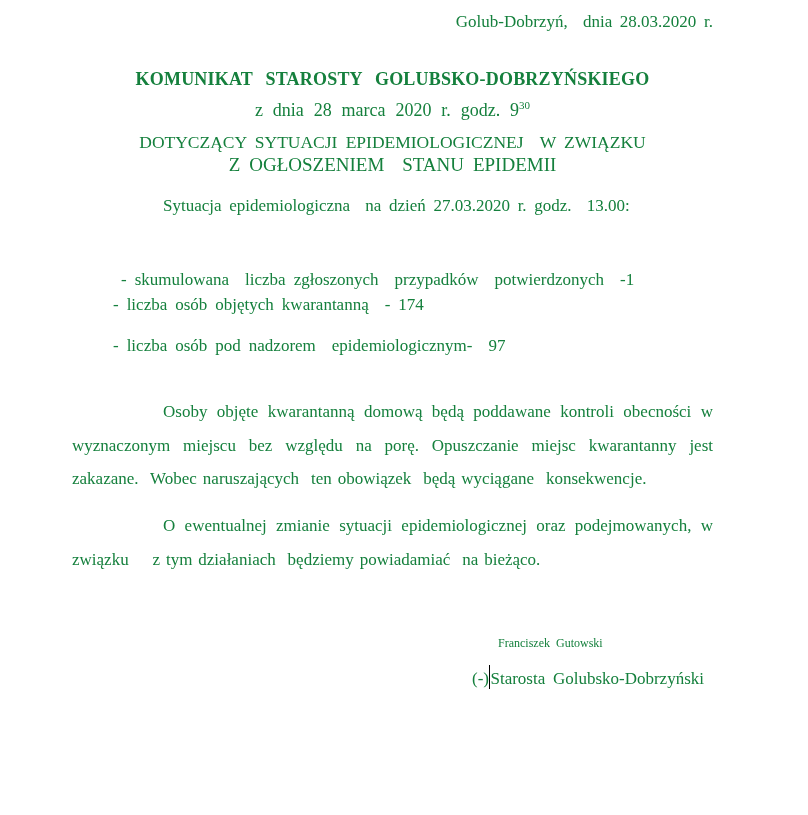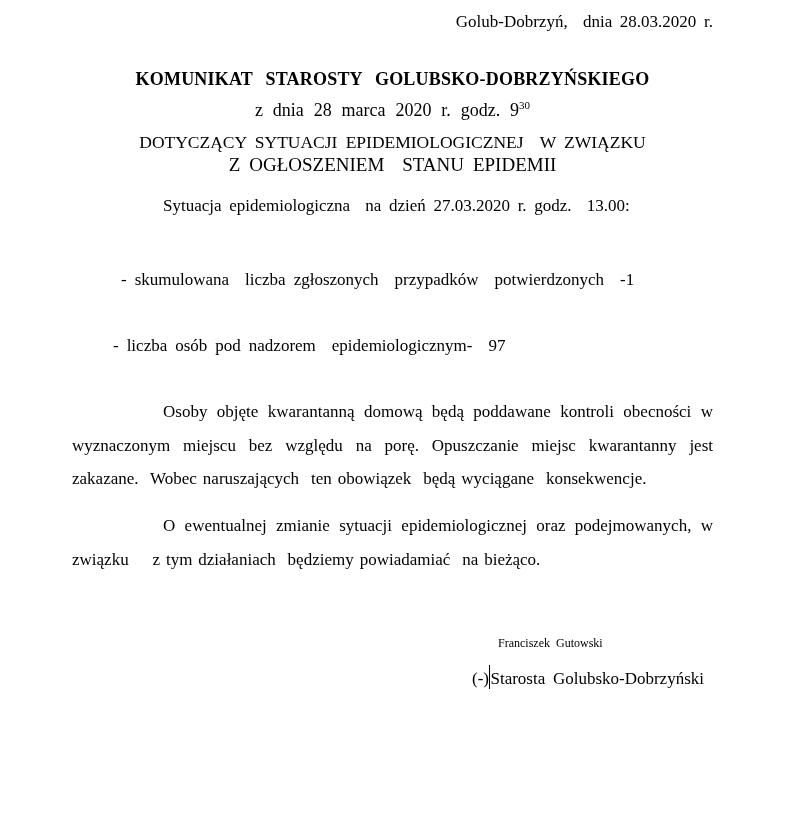--- a/index.html
+++ b/index.html
@@ -5,21 +5,21 @@
   html, body {
     margin: 0;
     padding: 0;
     background: #ffffff;
   }
   .page {
     position: relative;
     width: 808px;
     height: 815px;
     background: #ffffff;
-    color: #000000;
+    color: #15803d;
     font-family: "Liberation Serif", "DejaVu Serif", serif;
     overflow: hidden;
   }
   .abs { position: absolute; }
 
   .dateline {
     top: 12px; left: 72px; right: 95px;
     text-align: right;
     font-size: 17px;
     word-spacing: 0.20em;
@@ -123,20 +123,21 @@
   </div>
 
   <div class="abs subject1">DOTYCZĄCY SYTUACJI EPIDEMIOLOGICZNEJ  W ZWIĄZKU</div>
 
   <div class="abs subject2">Z OGŁOSZENIEM  STANU EPIDEMII</div>
 
   <div class="abs status">Sytuacja epidemiologiczna  na dzień 27.03.2020 r. godz.  13.00:</div>
 
   <div class="abs list-item item1">- skumulowana  liczba zgłoszonych  przypadków  potwierdzonych  -1</div>
 
+  <div class="abs list-item item2">- liczba osób objętych kwarantanną  - 174</div>
 
   <div class="abs list-item item3">- liczba osób pod nadzorem  epidemiologicznym-  97</div>
 
   <div class="abs para para1">
     <div class="line j indent">Osoby objęte kwarantanną domową będą poddawane kontroli obecności w</div>
     <div class="line j">wyznaczonym miejscu bez względu na porę. Opuszczanie miejsc kwarantanny jest</div>
     <div class="line last">zakazane.  Wobec naruszających  ten obowiązek  będą wyciągane  konsekwencje.</div>
   </div>
 
   <div class="abs para para2">

